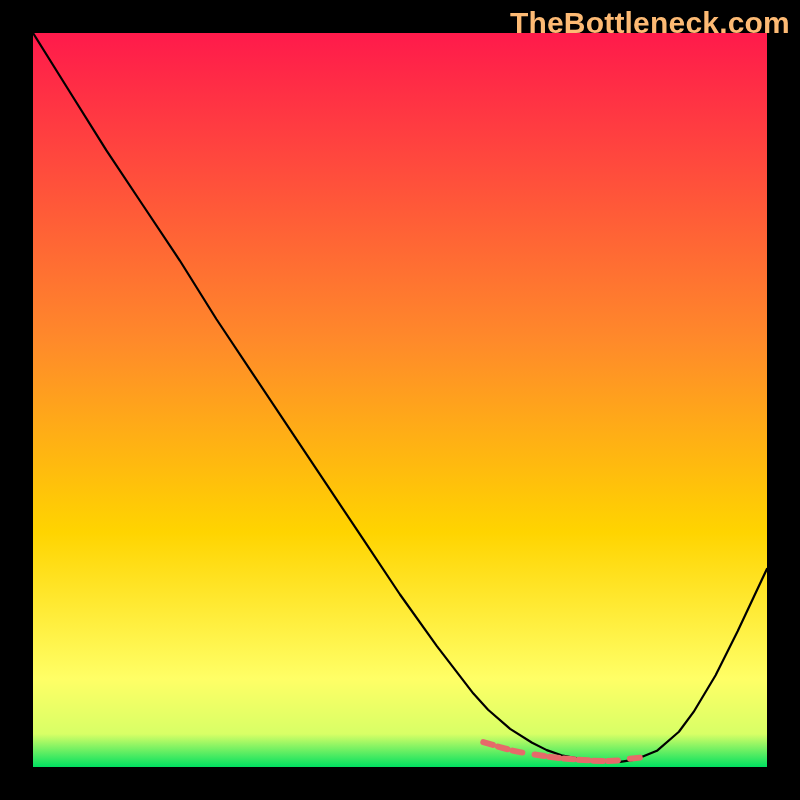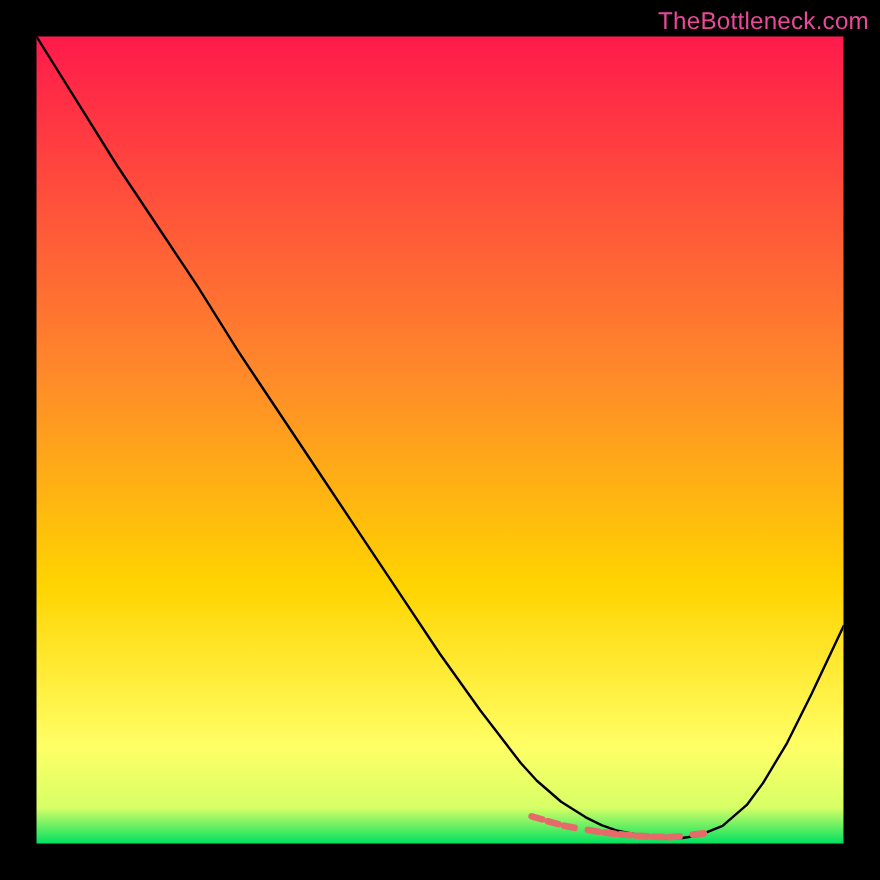--- a/index.html
+++ b/index.html
@@ -2,24 +2,24 @@
 <html><head>
 <meta charset="utf-8">
 <style>
   * { margin: 0; padding: 0; box-sizing: border-box; }
   html, body { width: 800px; height: 800px; overflow: hidden; background: #000; }
   .frame { position: relative; width: 800px; height: 800px; background: #000; }
   .watermark {
     position: absolute;
     top: 6px;
     right: 10px;
-    color: #ec4899;
+    color: #fdba74;
     font-family: Arial, Helvetica, sans-serif;
-    font-size: 22px;
-    font-weight: 400;
+    font-size: 30px;
+    font-weight: 700;
     letter-spacing: 0.2px;
     z-index: 5;
   }
   .plot-area {
     position: absolute;
     left: 33px;
     top: 33px;
     width: 734px;
     height: 734px;
     overflow: visible;

